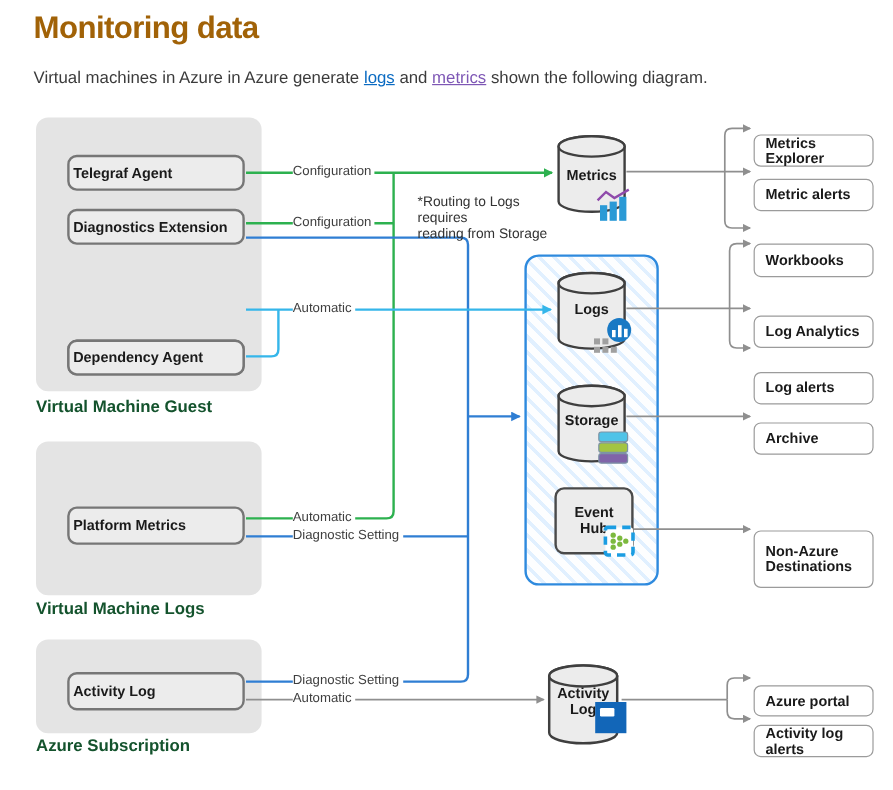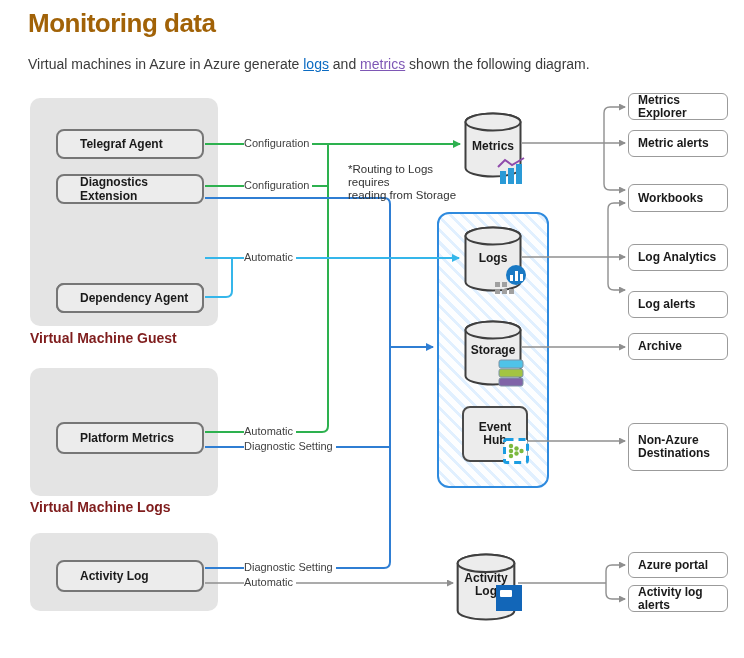--- a/index.html
+++ b/index.html
@@ -7,45 +7,45 @@
           font-family:"Liberation Sans",sans-serif;}
   .abs{position:absolute;}
   
   #title{left:28px;top:8px;font-size:26px;font-weight:bold;color:#a16207;letter-spacing:-0.5px;}
   #intro{left:28px;top:56px;font-size:14px;color:#3b3b3b;}
   #intro a{cursor:pointer;}
   .link-blue{color:#0b6bc2;text-decoration:underline;}
   .link-purple{color:#7e57b5;text-decoration:underline;}
   
   .group{background:#e4e4e4;border-radius:10px;z-index:0;}
-  .group-label{font-size:14px;font-weight:bold;color:#7f1d1d;z-index:3;}
+  .group-label{font-size:14px;font-weight:bold;color:#14532d;z-index:3;}
   
   .agent{left:56px;width:148px;height:30px;background:#ececec;border:2px solid #767676;
          border-radius:8px;box-sizing:border-box;display:flex;align-items:center;
-         padding-left:22px;font-size:12px;font-weight:bold;color:#1a1a1a;z-index:2;}
+         padding-left:3px;font-size:12px;font-weight:bold;color:#1a1a1a;z-index:2;}
   
   #hatch-container{left:437px;top:212px;width:112px;height:276px;border:2px solid #2e8ade;
      border-radius:12px;box-sizing:border-box;z-index:0;background-color:#fdfeff;
      background-image:repeating-linear-gradient(45deg,rgba(77,166,255,0.16) 0px,
         rgba(77,166,255,0.16) 3px,rgba(255,255,255,0) 3px,rgba(255,255,255,0) 9px);}
   
   #connector-svg{left:0;top:0;z-index:1;}
   
   .cyl{z-index:2;}
   .cyl-label{z-index:3;font-size:12px;font-weight:bold;color:#1a1a1a;text-align:center;line-height:13px;}
   
   #event-hub-box{left:462px;top:406px;width:66px;height:56px;background:#ececec;
      border:2px solid #4a4a4a;border-radius:8px;box-sizing:border-box;display:flex;
      align-items:center;justify-content:center;text-align:center;font-size:12px;
      font-weight:bold;color:#1a1a1a;line-height:13px;z-index:2;}
   #event-hub-box span{width:42px;}
   
   .dest{left:628px;width:100px;background:#fff;border:1.5px solid #9b9b9b;border-radius:6px;
         box-sizing:border-box;display:flex;align-items:center;padding-left:9px;
-        font-size:12px;font-weight:bold;color:#1a1a1a;line-height:13px;z-index:2;}
+        font-size:12px;font-weight:bold;color:#1a1a1a;line-height:13px;z-index:2;margin-top:19px;}
   
   .edge-label{left:244px;font-size:11px;line-height:13px;color:#3f3f3f;background:#fff;
               padding:0 3px 0 0;z-index:3;}
   
   #note{left:348px;top:163px;width:118px;font-size:11.5px;line-height:13px;color:#333;z-index:3;}
   .icon{z-index:4;}
 </style>
 </head>
 <body>
 
@@ -53,20 +53,21 @@
 
   <div class="abs" id="title">Monitoring data</div>
   <div class="abs" id="intro"><span>Virtual machines in Azure in Azure generate </span><a class="link-blue">logs</a><span> and </span><a class="link-purple">metrics</a><span> shown the following diagram.</span></div>
 
   <div class="abs group" style="left:30px;top:98px;width:188px;height:228px;"></div>
   <div class="abs group" style="left:30px;top:368px;width:188px;height:128px;"></div>
   <div class="abs group" style="left:30px;top:533px;width:188px;height:78px;"></div>
 
   <div class="abs group-label" style="left:30px;top:330px;">Virtual Machine Guest</div>
   <div class="abs group-label" style="left:30px;top:499px;">Virtual Machine Logs</div>
+  <div class="abs group-label" style="left:30px;top:613px;">Azure Subscription</div>
 
   <div class="abs agent" style="top:129px;">Telegraf Agent</div>
   <div class="abs agent" style="top:174px;">Diagnostics Extension</div>
   <div class="abs agent" style="top:243px;margin-top:40px;">Log Analytics Agent</div>
   <div class="abs agent" style="top:283px;">Dependency Agent</div>
   <div class="abs agent" style="top:422px;height:32px;">Platform Metrics</div>
   <div class="abs agent" style="top:560px;height:32px;">Activity Log</div>
 
   <div class="abs" id="hatch-container"></div>
 

